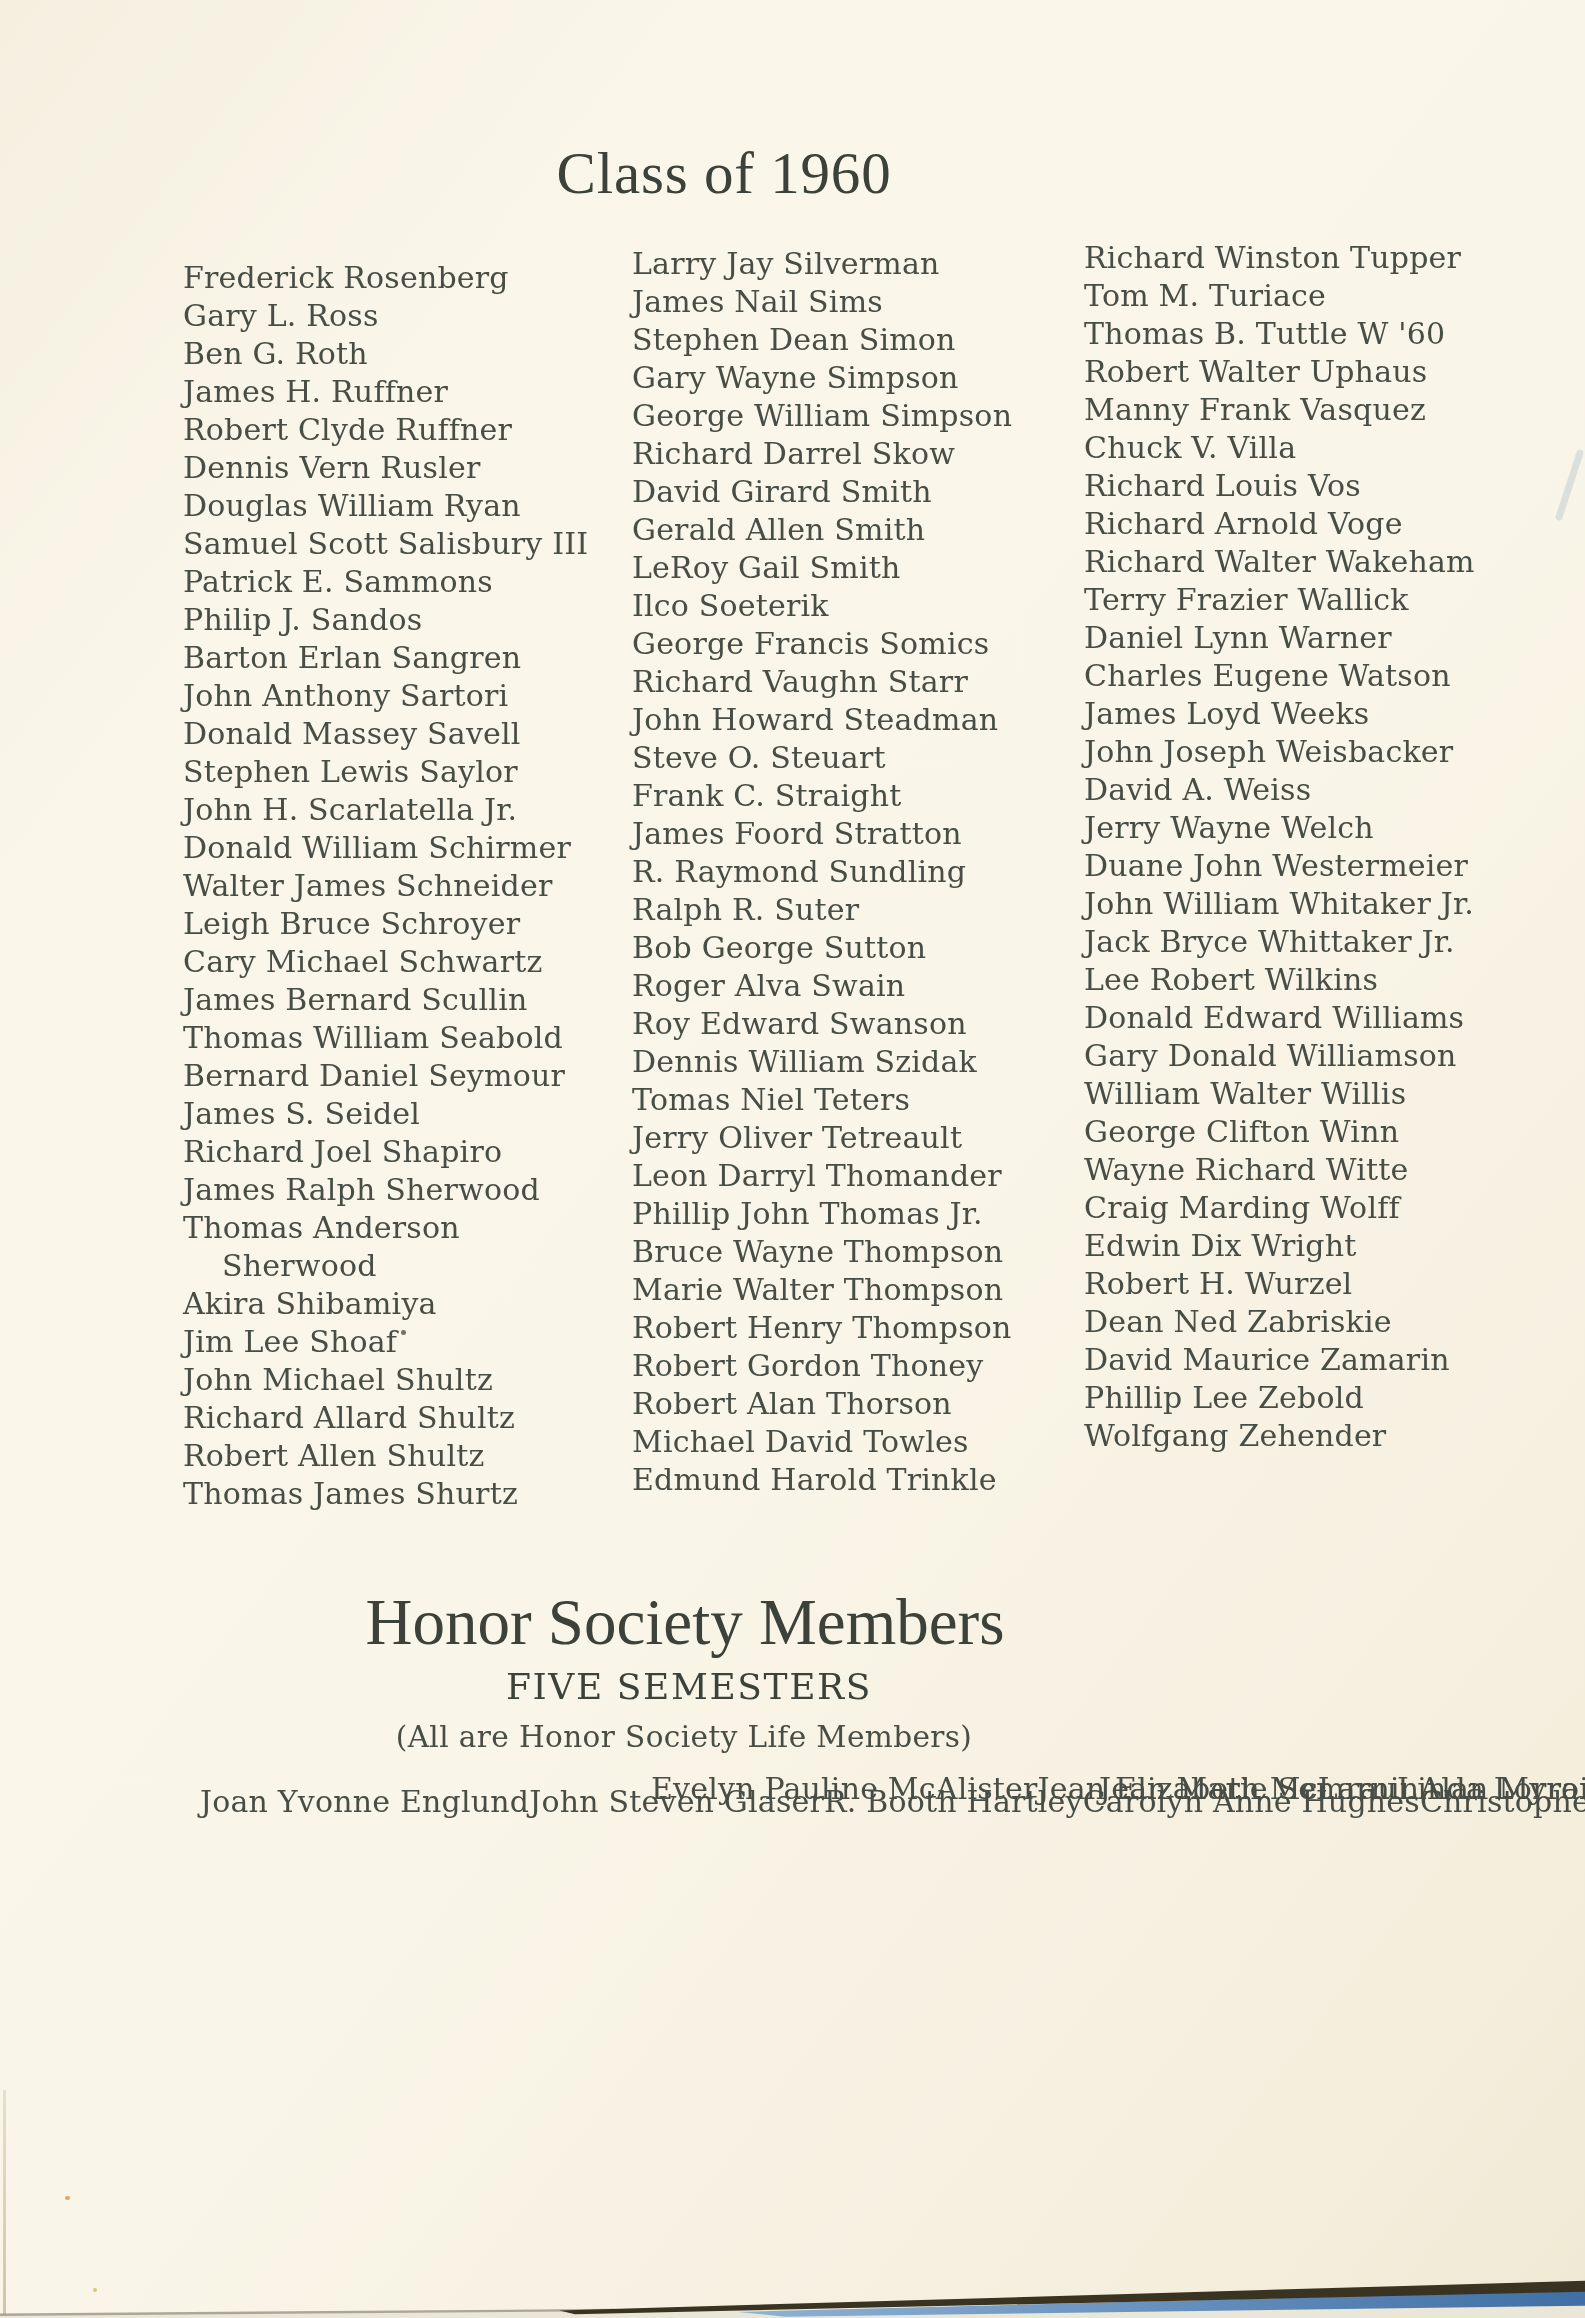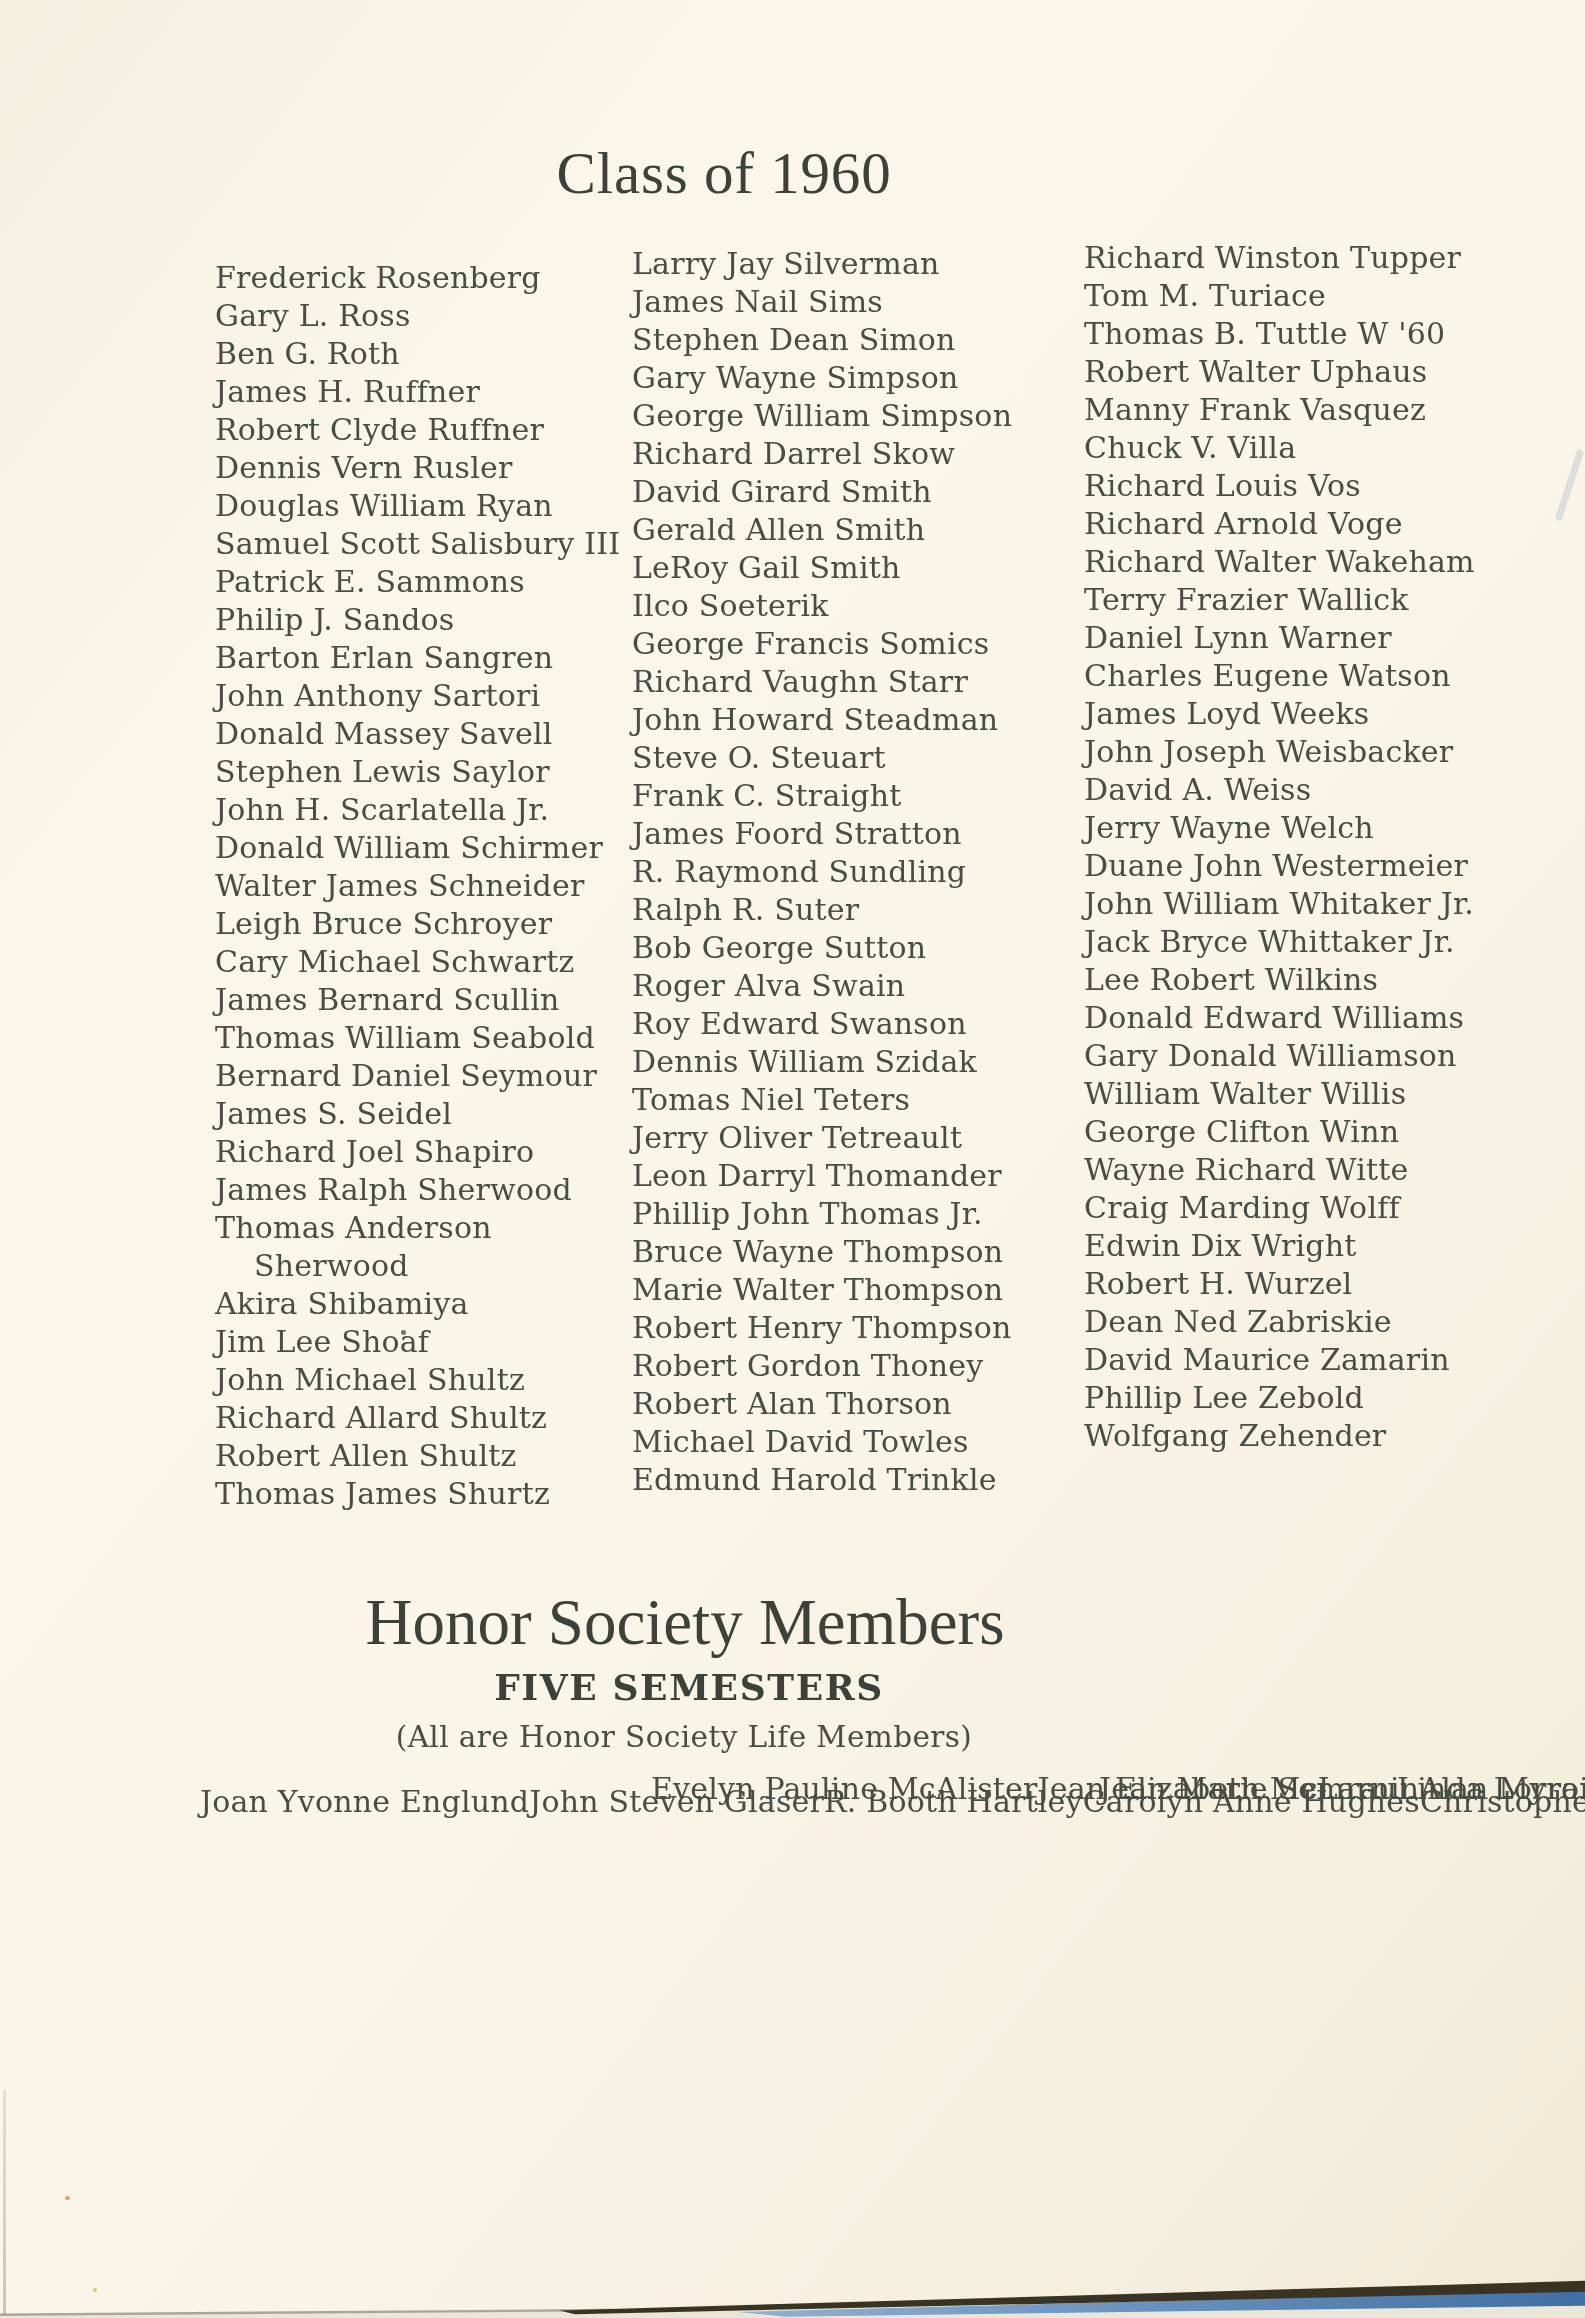--- a/index.html
+++ b/index.html
@@ -29,31 +29,31 @@
   }
   .name-col{
     position:absolute;
     font-size:30px;
     line-height:38px;
     letter-spacing:0.2px;
     white-space:nowrap;
   }
   .name-col .line{display:block;}
   .name-col .line.indent{padding-left:39px;}
-  .col-1{left:183px;top:259px;margin-left:32px;}
+  .col-1{left:183px;top:259px;}
   .col-2{left:632px;top:245px;}
   .col-3{left:1084px;top:239px;}
   .honor-heading{
     position:absolute;top:1585px;left:685px;transform:translateX(-50%);
     font-family:"Liberation Serif", serif;
     font-size:65px;color:var(--heading-ink);white-space:nowrap;
   }
   .honor-subheading{
     position:absolute;top:1666px;left:689px;transform:translateX(-50%);
-    font-size:36px;font-weight:bold;letter-spacing:1.6px;
+    font-size:36px;font-weight:normal;letter-spacing:1.6px;
     color:var(--heading-ink);white-space:nowrap;
   }
   .honor-note{
     position:absolute;top:1720px;left:684px;transform:translateX(-50%);
     font-size:29.5px;letter-spacing:0.4px;white-space:nowrap;
   }
   .honor-col{
     position:absolute;
     font-size:30px;
     line-height:40px;

